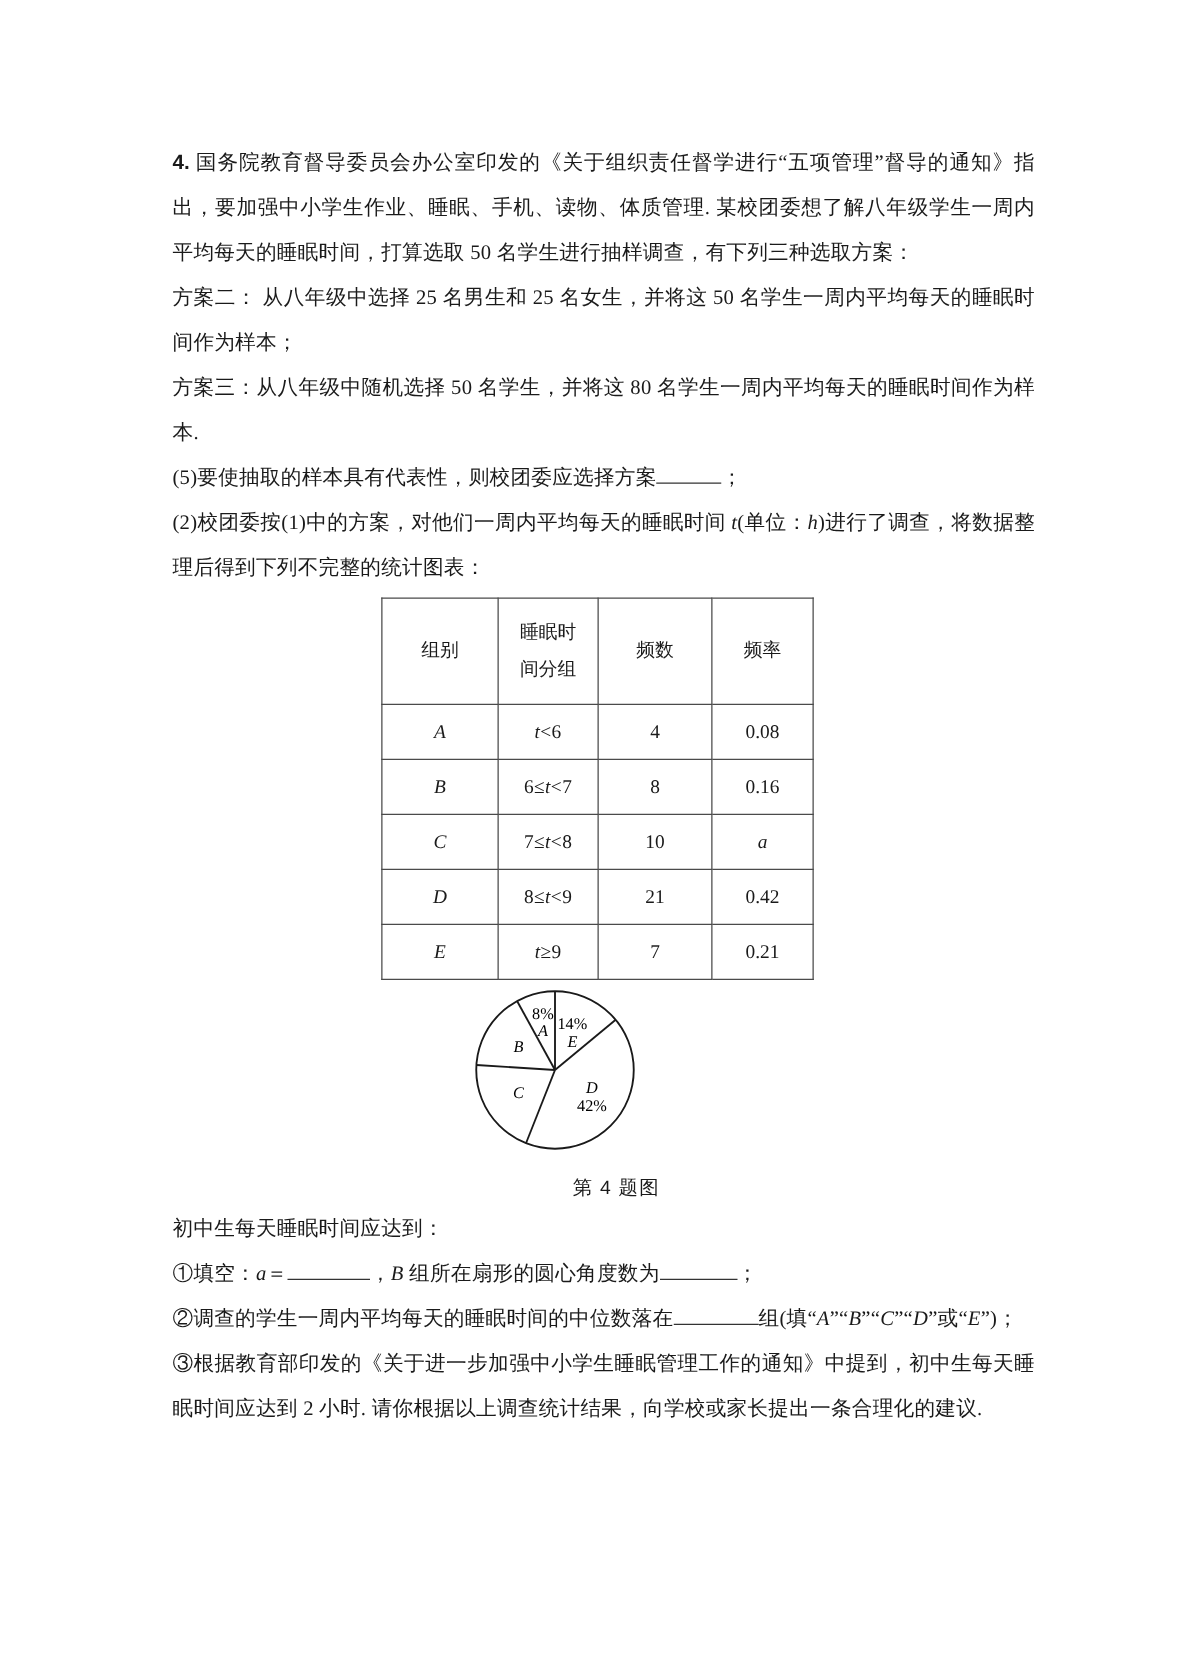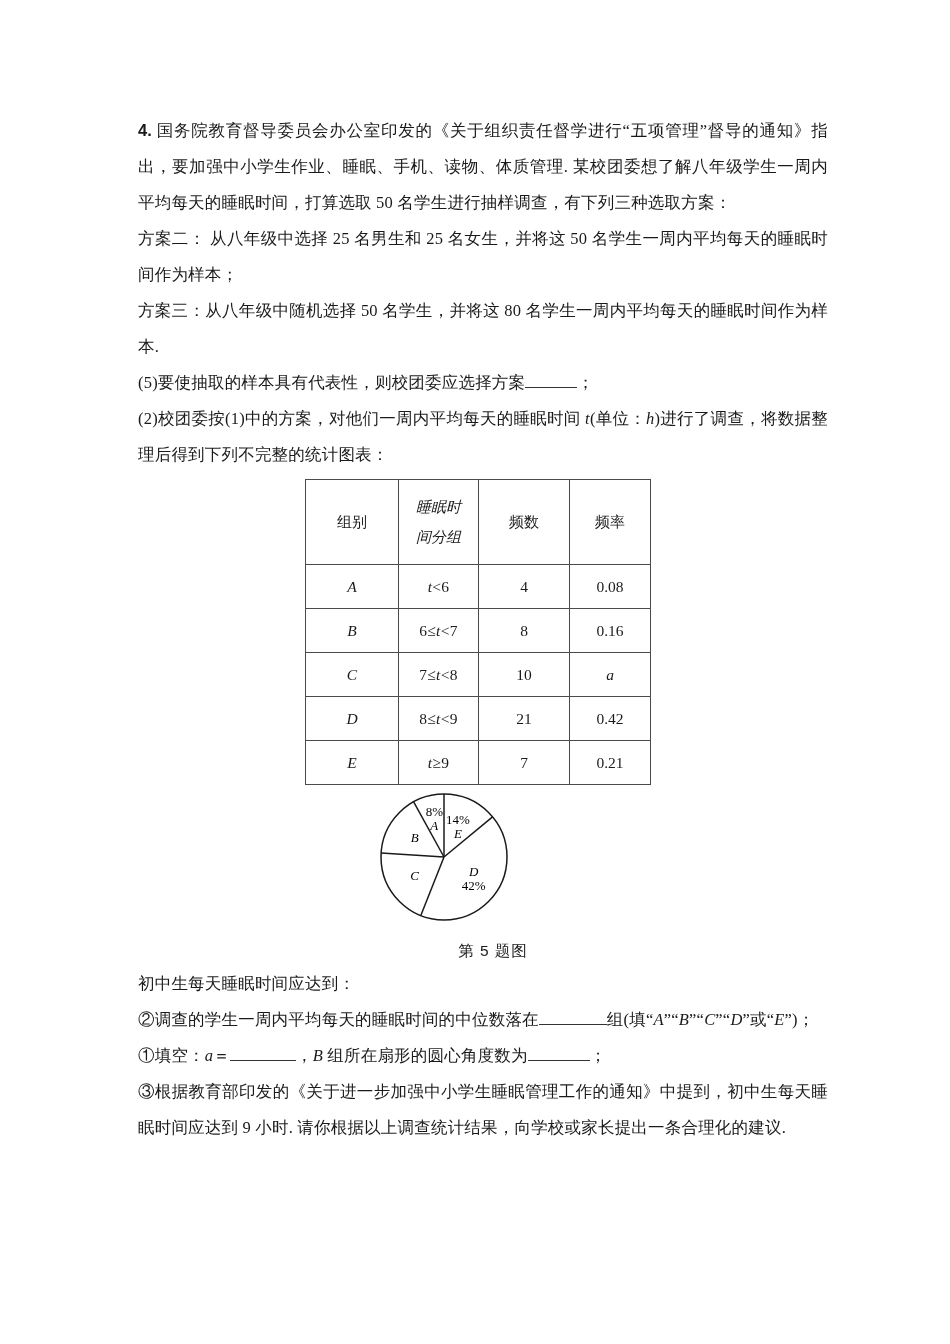--- a/index.html
+++ b/index.html
@@ -78,21 +78,21 @@
     height: 43px;
     line-height: 43px;
     font-family: "Liberation Serif", serif;
   }
   table.stat th { font-family: "Liberation Sans", sans-serif; font-size: 15px;}
   table.stat tr.head th { height: 84px; line-height: 30px; vertical-align: middle; }
   col.c1 { width: 93px; }
   col.c2 { width: 80px; }
   col.c3 { width: 91px; }
   col.c4 { width: 81px; }
-  .hdr-two { display: block; line-height: 30px; font-style: italic; }
+  .hdr-two { display: block; line-height: 30px; }
   .cellnum { font-family: "Liberation Serif", serif; }
   .rangecell { font-size: 15px; letter-spacing: 0.3px; }
 
   
   .pie-area {
     position: relative;
     height: 150px;
     margin-top: 4px;
   }
   .pie-svg {
@@ -211,30 +211,30 @@
             <text x="103.6" y="86.5" text-anchor="middle" class="pielabel ital">D</text>
             <text x="103.6" y="100.5" text-anchor="middle" class="pielabel">42%</text>
           </g>
           <g>
             <text x="87.9" y="35.4" text-anchor="middle" class="pielabel">14%</text>
             <text x="87.9" y="49.4" text-anchor="middle" class="pielabel ital">E</text>
           </g>
         </svg>
     </div>
 
-    <div class="pie-caption">第 5 题图</div>
+    <div class="pie-caption">第 4 题图</div>
 
     <div class="gap"></div>
 
     <p class="para">初中生每天睡眠时间应达到：</p>
 
     <p class="para">
+      <span>①填空：</span><span class="it">a</span><span>＝</span><span class="blank w2"></span><span>，</span><span class="it">B</span><span> 组所在扇形的圆心角度数为</span><span class="blank w3"></span><span>；</span>
+    </p>
+
+    <p class="para">
       <span>②调查的学生一周内平均每天的睡眠时间的中位数落在</span><span class="blank w4"></span><span>组(填“</span><span class="it">A</span><span>”“</span><span class="it">B</span><span>”“</span><span class="it">C</span><span>”“</span><span class="it">D</span><span>”或“</span><span class="it">E</span><span>”)；</span>
     </p>
 
-    <p class="para">
-      <span>①填空：</span><span class="it">a</span><span>＝</span><span class="blank w2"></span><span>，</span><span class="it">B</span><span> 组所在扇形的圆心角度数为</span><span class="blank w3"></span><span>；</span>
-    </p>
-
-    <p class="para">③根据教育部印发的《关于进一步加强中小学生睡眠管理工作的通知》中提到，初中生每天睡眠时间应达到 9 小时. 请你根据以上调查统计结果，向学校或家长提出一条合理化的建议.</p>
+    <p class="para">③根据教育部印发的《关于进一步加强中小学生睡眠管理工作的通知》中提到，初中生每天睡眠时间应达到 2 小时. 请你根据以上调查统计结果，向学校或家长提出一条合理化的建议.</p>
 
   </div>
 </div>
 
 </body></html>

